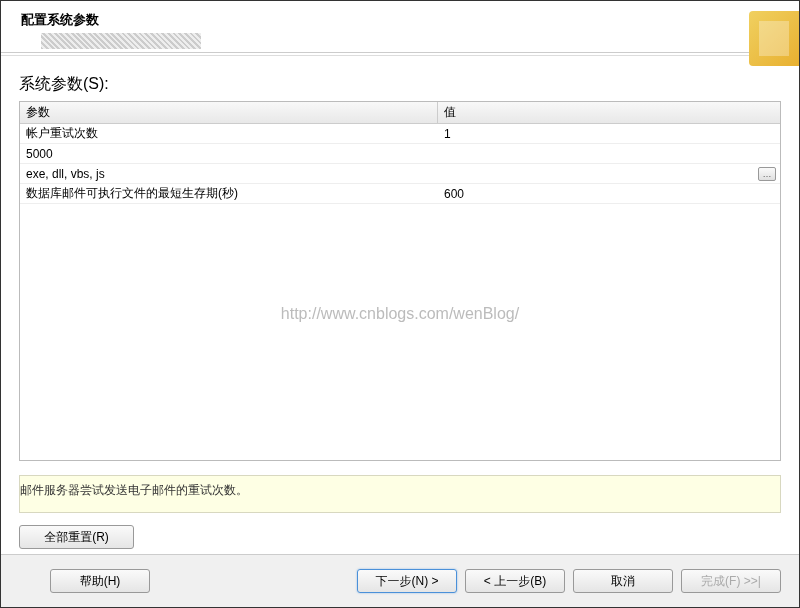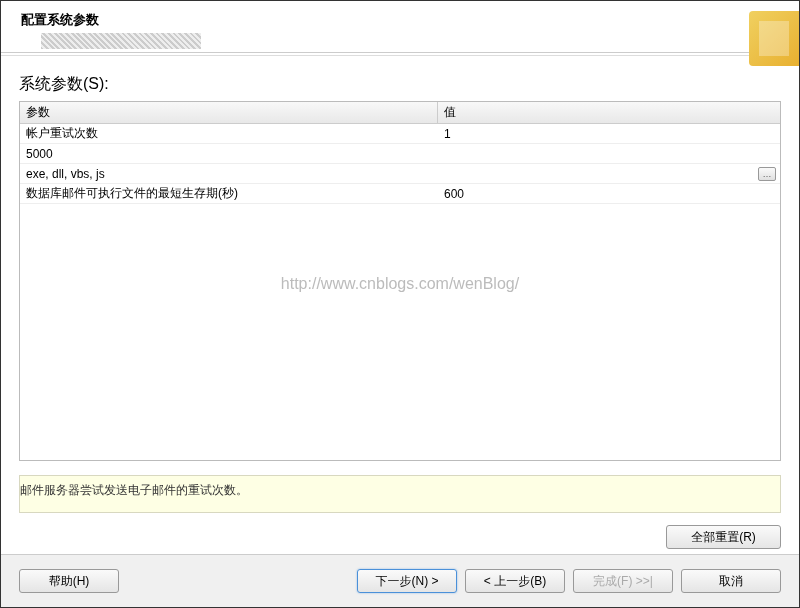--- a/index.html
+++ b/index.html
@@ -110,39 +110,38 @@
       font-size: 9px;
       display: flex;
       align-items: center;
       justify-content: center;
       cursor: pointer;
       color: #555;
     }
     .watermark {
       position: absolute;
       left: 50%;
-      top: 274px;
+      top: 304px;
       transform: translateX(-50%);
       font-size: 16px;
       color: rgba(120, 120, 120, 0.5);
       pointer-events: none;
     }
     .description {
       margin: 6px 18px 8px 18px;
       background: #feffe4;
       border: 1px solid #d8d8c0;
       padding: 6px 0;
       height: 38px;
       font-size: 12px;
       color: #333;
     }
     .reset-row {
       display: flex;
-      justify-content: flex-end;
-      padding: 4px 18px 12px 30px;
+      padding: 4px 18px 12px 18px;
     }
     .btn {
       min-width: 100px;
       height: 24px;
       padding: 0 12px;
       border: 1px solid #999;
       background: linear-gradient(#fafafa, #e5e5e5);
       border-radius: 3px;
       font-size: 12px;
       cursor: pointer;
@@ -167,20 +166,21 @@
       right: 0;
       display: flex;
       justify-content: space-between;
       padding: 14px 18px;
       background: #f0f0f0;
       border-top: 1px solid #ccc;
     }
     .footer-left, .footer-right {
       display: flex;
       gap: 8px;
+      margin-left: 31px;
     }
   </style>
 </head>
 <body>
 
 <div class="header">
   <div class="header-title">配置系统参数</div>
   <div class="header-subtitle"></div>
   <div class="header-icon"></div>
 </div>
@@ -231,16 +231,16 @@
   <button class="btn btn-wide">全部重置(R)</button>
 </div>
 
 <div class="footer">
   <div class="footer-left">
     <button class="btn">帮助(H)</button>
   </div>
   <div class="footer-right">
     <button class="btn btn-default">下一步(N) &gt;</button>
     <button class="btn">&lt; 上一步(B)</button>
+    <button class="btn">取消</button>
     <button class="btn" disabled="">完成(F) &gt;&gt;|</button>
-    <button class="btn">取消</button>
   </div>
 </div>
 
 </body></html>

